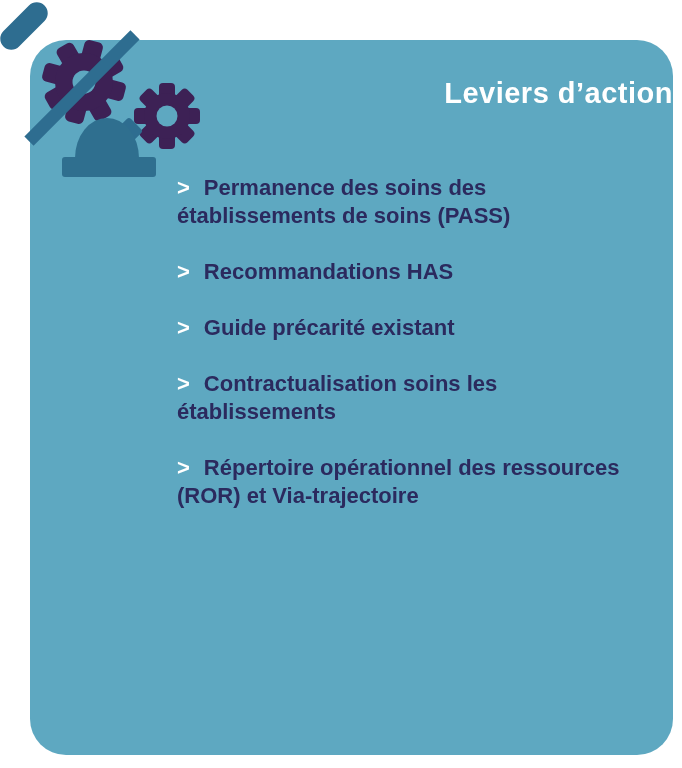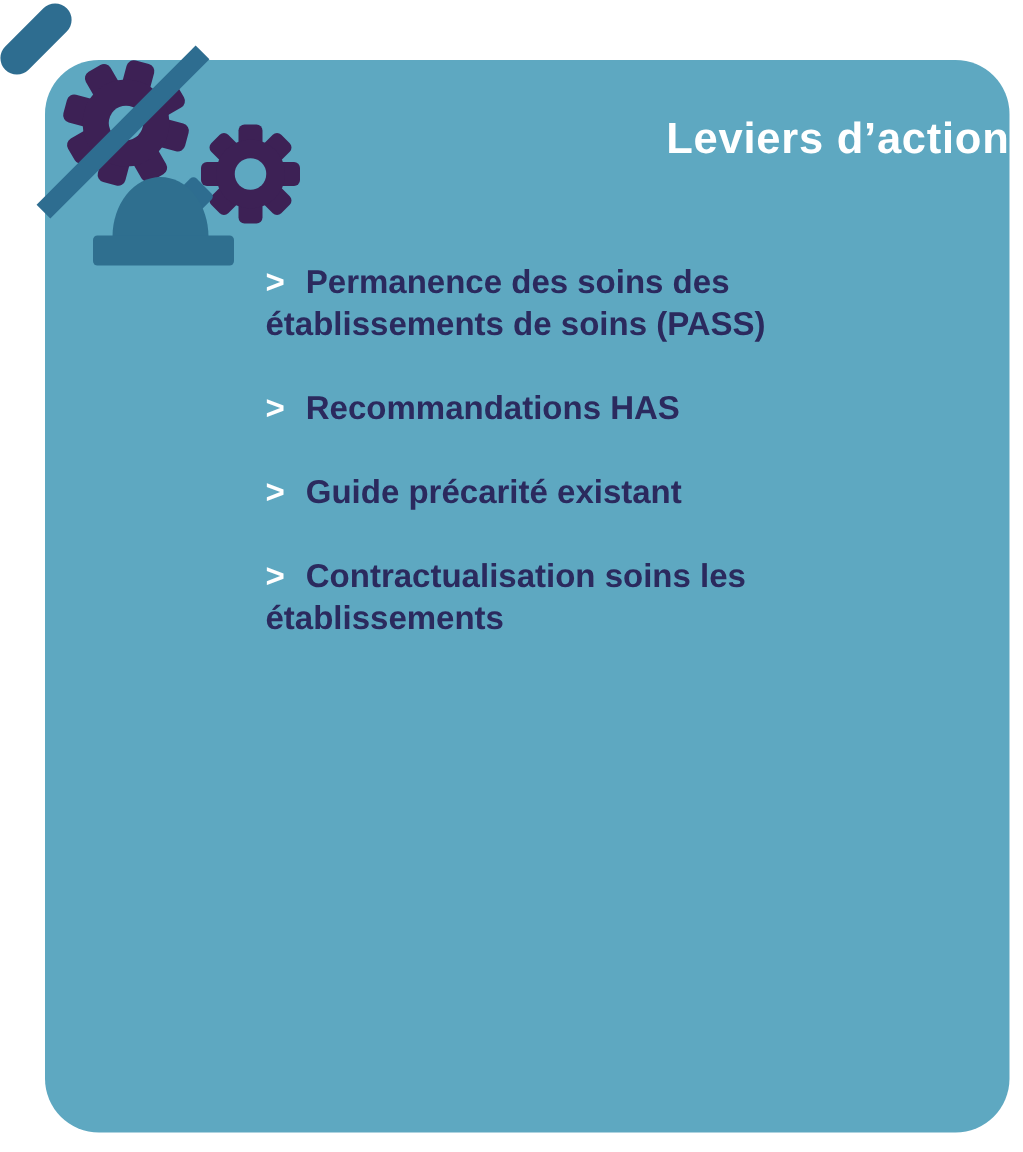--- a/index.html
+++ b/index.html
@@ -70,20 +70,22 @@
 <div class="card">
   <div class="title">Leviers d’action</div>
 
   <div class="list">
     <p class="item"><span class="chev">&gt;</span><span class="txt">Permanence des soins des
 établissements de soins (PASS)</span></p>
     <p class="item"><span class="chev">&gt;</span><span class="txt">Recommandations HAS</span></p>
     <p class="item"><span class="chev">&gt;</span><span class="txt">Guide précarité existant</span></p>
     <p class="item"><span class="chev">&gt;</span><span class="txt">Contractualisation soins les
 établissements</span></p>
+    <p class="item"><span class="chev">&gt;</span><span class="txt">Répertoire opérationnel des ressources
+(ROR) et Via-trajectoire</span></p>
   </div>
 </div>
 
 <div class="icon-wrap">
   <svg width="220" height="200" viewBox="0 0 220 200" xmlns="http://www.w3.org/2000/svg">
 
     <g transform="translate(84,82)">
       <g fill="#3D2155">
         <rect x="-9.5" y="-42" width="19" height="84" rx="5" transform="rotate(15)"></rect>
         <rect x="-9.5" y="-42" width="19" height="84" rx="5" transform="rotate(60)"></rect>

